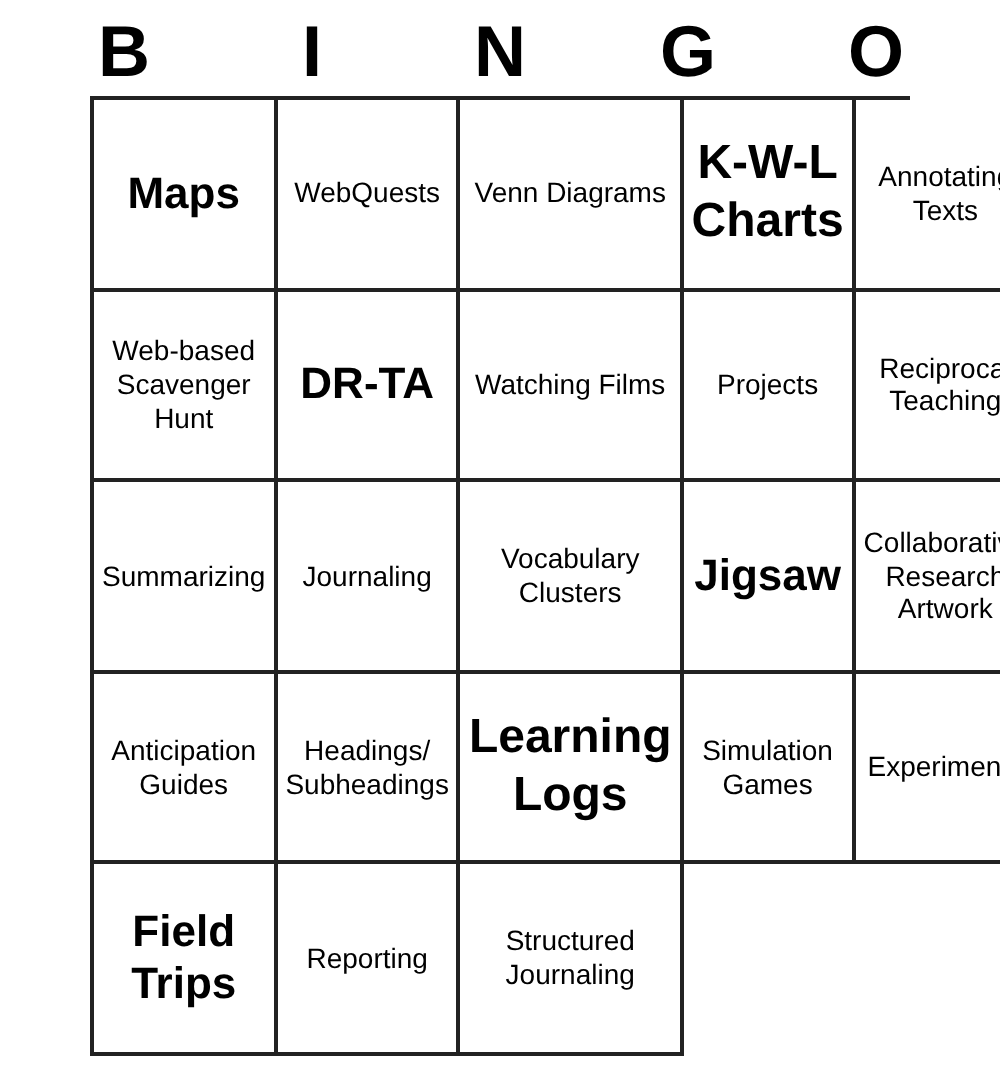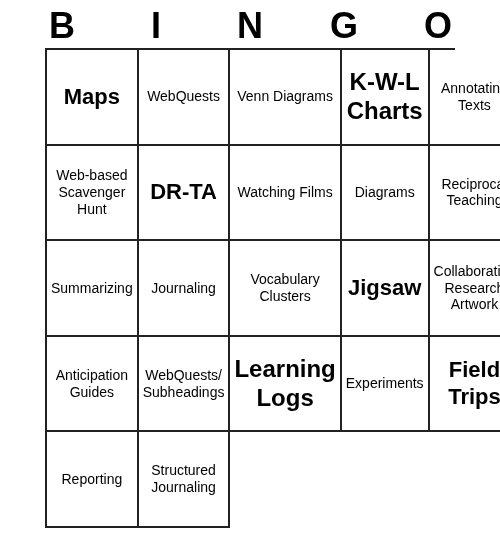--- a/index.html
+++ b/index.html
@@ -66,27 +66,28 @@
   </div>
 <div class="bingo-grid">
 <div class="cell xlarge">Maps</div>
     <div class="cell normal">WebQuests</div>
     <div class="cell normal">Venn Diagrams</div>
     <div class="cell large">K-W-L Charts</div>
     <div class="cell normal">Annotating Texts</div>
     <div class="cell normal">Web-based Scavenger Hunt</div>
     <div class="cell xlarge">DR-TA</div>
     <div class="cell normal">Watching Films</div>
-    <div class="cell normal">Diagrams</div>
+    <div class="cell normal">Projects</div>
     <div class="cell normal">Reciprocal Teaching</div>
     <div class="cell normal">Summarizing</div>
     <div class="cell normal">Journaling</div>
     <div class="cell normal">Vocabulary Clusters</div>
     <div class="cell xlarge">Jigsaw</div>
     <div class="cell normal">Collaborative Research Artwork</div>
     <div class="cell normal">Anticipation Guides</div>
-    <div class="cell normal">WebQuests/ Subheadings</div>
+    <div class="cell normal">Headings/ Subheadings</div>
     <div class="cell large">Learning Logs</div>
+    <div class="cell normal">Simulation Games</div>
     <div class="cell normal">Experiments</div>
     <div class="cell xlarge">Field Trips</div>
     <div class="cell normal">Reporting</div>
     <div class="cell normal">Structured Journaling</div>
   </div>
 
 </body></html>

